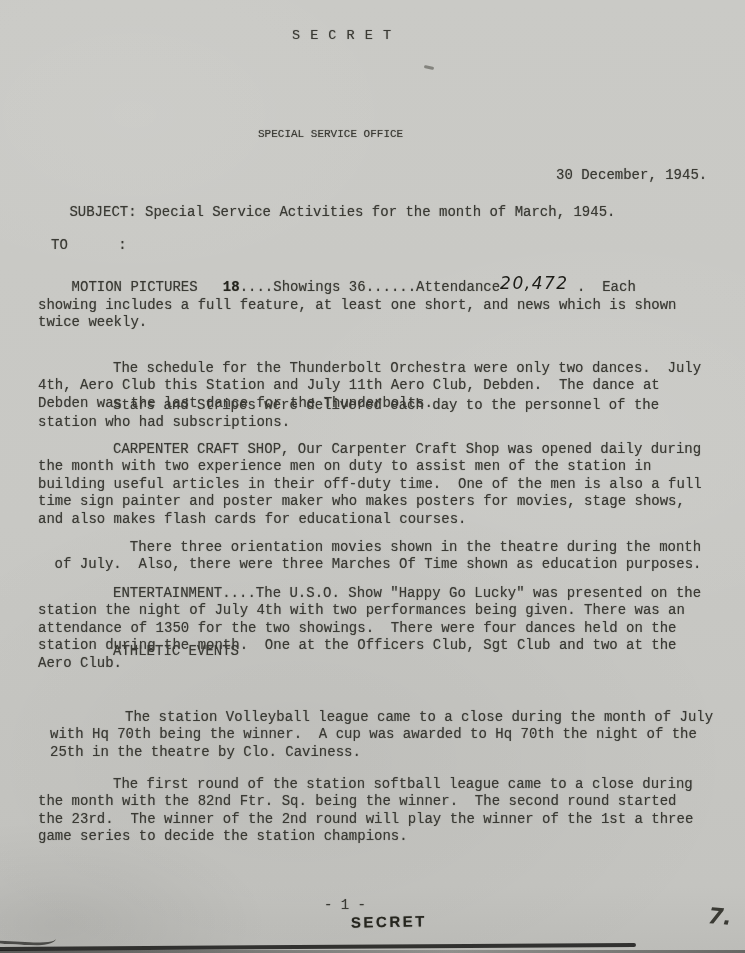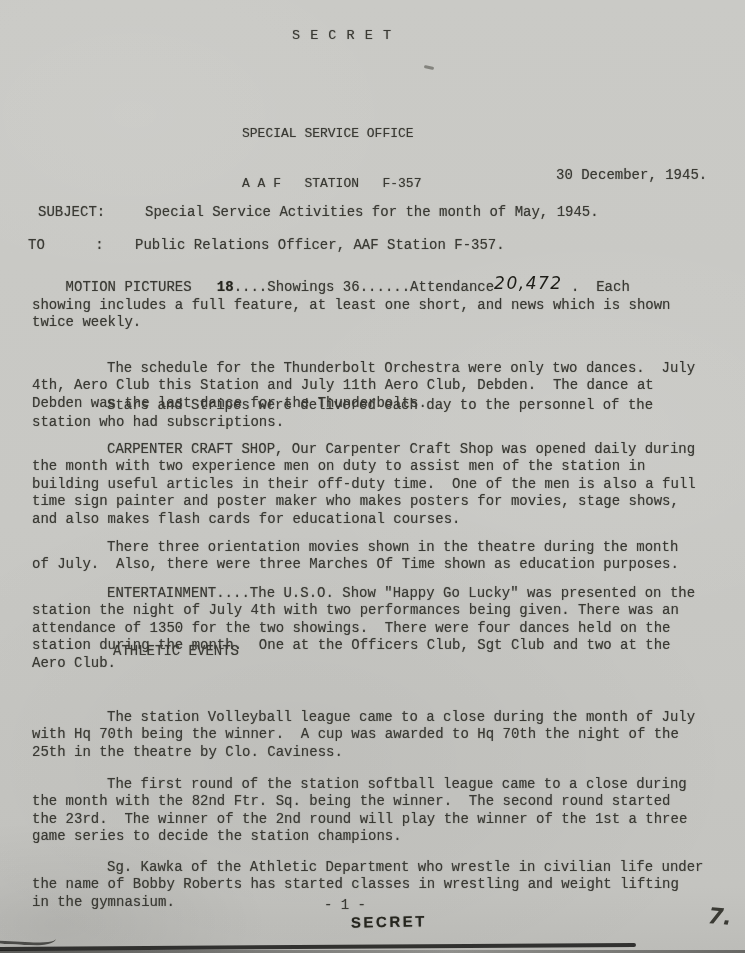--- a/index.html
+++ b/index.html
@@ -18,36 +18,36 @@
     overflow:hidden;
     text-decoration:underline;
   }
   .tw {
     position:absolute;
     font-size:14px;
     line-height:17.4px;
     white-space:pre-wrap;
     text-shadow:0 0 1px rgba(52,52,46,0.55);
   }
-  .para { left:32px; width:680px; text-indent:75px; }
+  .para { left:38px; width:680px; text-indent:75px; }
   .secret-top { top:27px; left:0; width:684px; text-align:center; letter-spacing:1px; font-size:13.5px; }
-  .letterhead { top:93px; left:242px; font-size:13px; line-height:16.5px; }
+  .letterhead { top:93px; left:258px; font-size:11px; line-height:16.5px; }
   .dateline { top:167px; left:556px; }
-  .addr-row { display:flex; }
+  .addr-row { display:flex;text-align:right; }
   .addr-label { white-space:pre; width:107px; flex:0 0 107px; }
   .subject-row { top:204px; left:38px; width:680px; }
   .to-row { top:237px; left:28px; width:680px; }
   .p-motion { top:260px; }
   .p-orchestra { top:332px;margin-top:28px; }
   .p-stars { top:397px; }
   .p-craft { top:441px; }
-  .p-orientation { top:539px; }
+  .p-orientation { top:539px;text-align:center; }
   .p-entertainment { top:585px; }
   .athletic-heading { top:643px; left:113px; }
-  .p-volleyball { top:709px; }
+  .p-volleyball { top:709px;margin-left:12px; }
   .p-softball { top:776px; }
   .p-wrestling { top:859px; }
   .bold-num { font-weight:bold; color:#26261f; }
   .handwritten {
     font-family:"DejaVu Sans",sans-serif;
     font-style:italic;
     font-size:17px;
     letter-spacing:1.5px;
     color:#1d1d18;
     position:relative; top:-2px;
@@ -76,33 +76,31 @@
 </style>
 </head>
 <body>
 
 <div class="page">
 
   <div class="tw secret-top">S E C R E T</div>
 
   <div class="tw letterhead">
     <div>SPECIAL SERVICE OFFICE</div>
-    <div>A A F   STATION   F-357</div>
   </div>
 
   <div class="tw dateline">30 December, 1945.</div>
 
   <div class="tw subject-row addr-row">
     <span class="addr-label">SUBJECT: </span>
-    <span>Special Service Activities for the month of May, 1945.</span>
+    <span>Special Service Activities for the month of March, 1945.</span>
   </div>
 
   <div class="tw to-row addr-row">
     <span class="addr-label">TO      : </span>
-    <span>Public Relations Officer, AAF Station F-357.</span>
   </div>
 
   <div class="tw para p-motion">
     <span>MOTION PICTURES   </span><span class="bold-num">18</span><span>....Showings 36......Attendance</span><span class="handwritten">20,472</span><span> .  Each
 showing includes a full feature, at least one short, and news which is shown
 twice weekly.</span>
   </div>
 
   <div class="tw para p-orchestra">The schedule for the Thunderbolt Orchestra were only two dances.  July
 4th, Aero Club this Station and July 11th Aero Club, Debden.  The dance at
@@ -130,23 +128,20 @@
 
   <div class="tw para p-volleyball">The station Volleyball league came to a close during the month of July
 with Hq 70th being the winner.  A cup was awarded to Hq 70th the night of the
 25th in the theatre by Clo. Caviness.</div>
 
   <div class="tw para p-softball">The first round of the station softball league came to a close during
 the month with the 82nd Ftr. Sq. being the winner.  The second round started
 the 23rd.  The winner of the 2nd round will play the winner of the 1st a three
 game series to decide the station champions.</div>
 
-  <div class="tw para p-wrestling">Sg. Kawka of the Athletic Department who wrestle in civilian life under
-the name of Bobby Roberts has started classes in wrestling and weight lifting
-in the gymnasium.</div>
 
   <div class="tw page-number">- 1 -</div>
 
   <div class="tw secret-bottom">SECRET</div>
 
   <div class="tw handwritten-page-mark">7.</div>
 
   <div class="speck-top"></div>
   <div class="corner-smudge"></div>
   <div class="scan-edge-main"></div>

